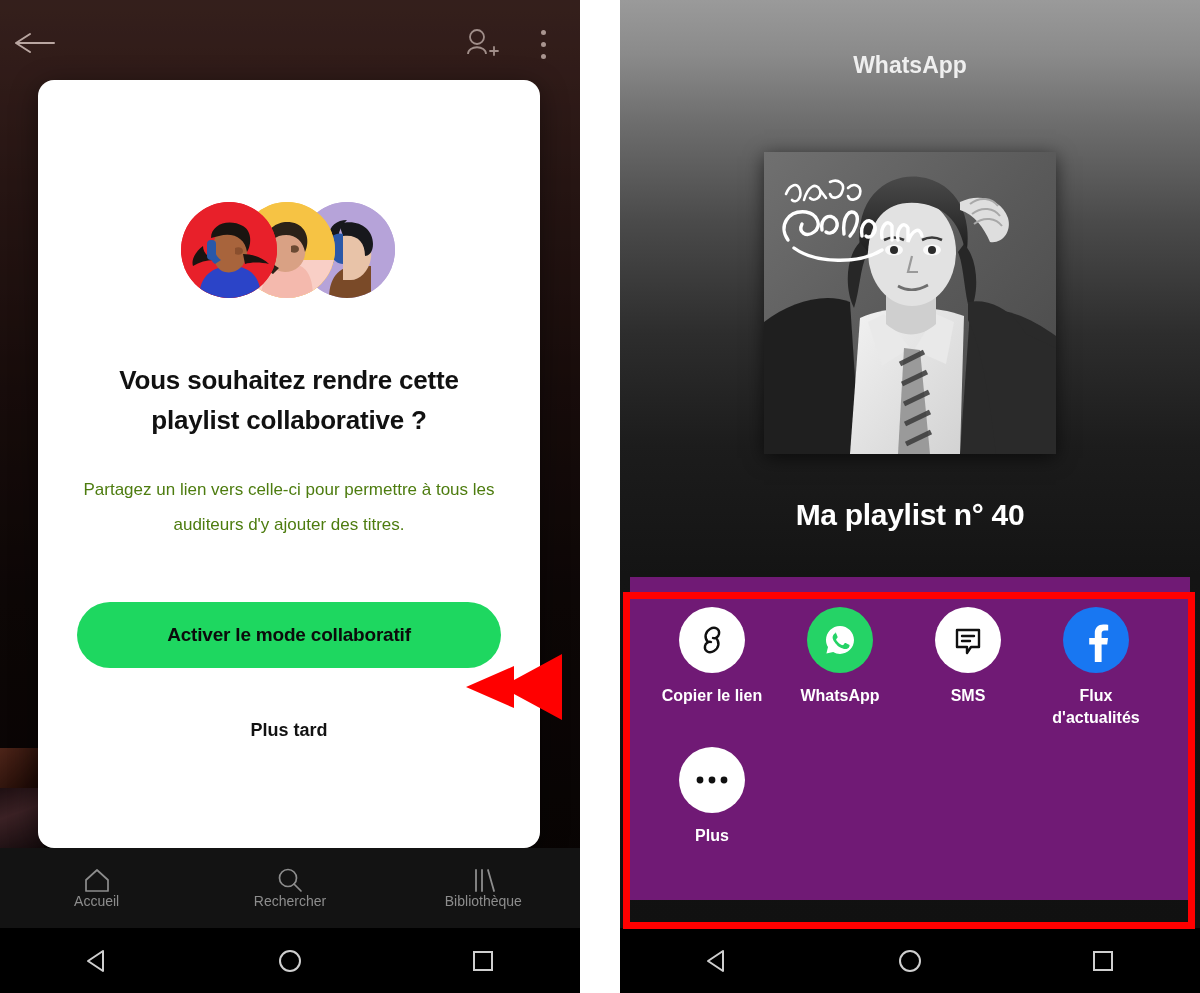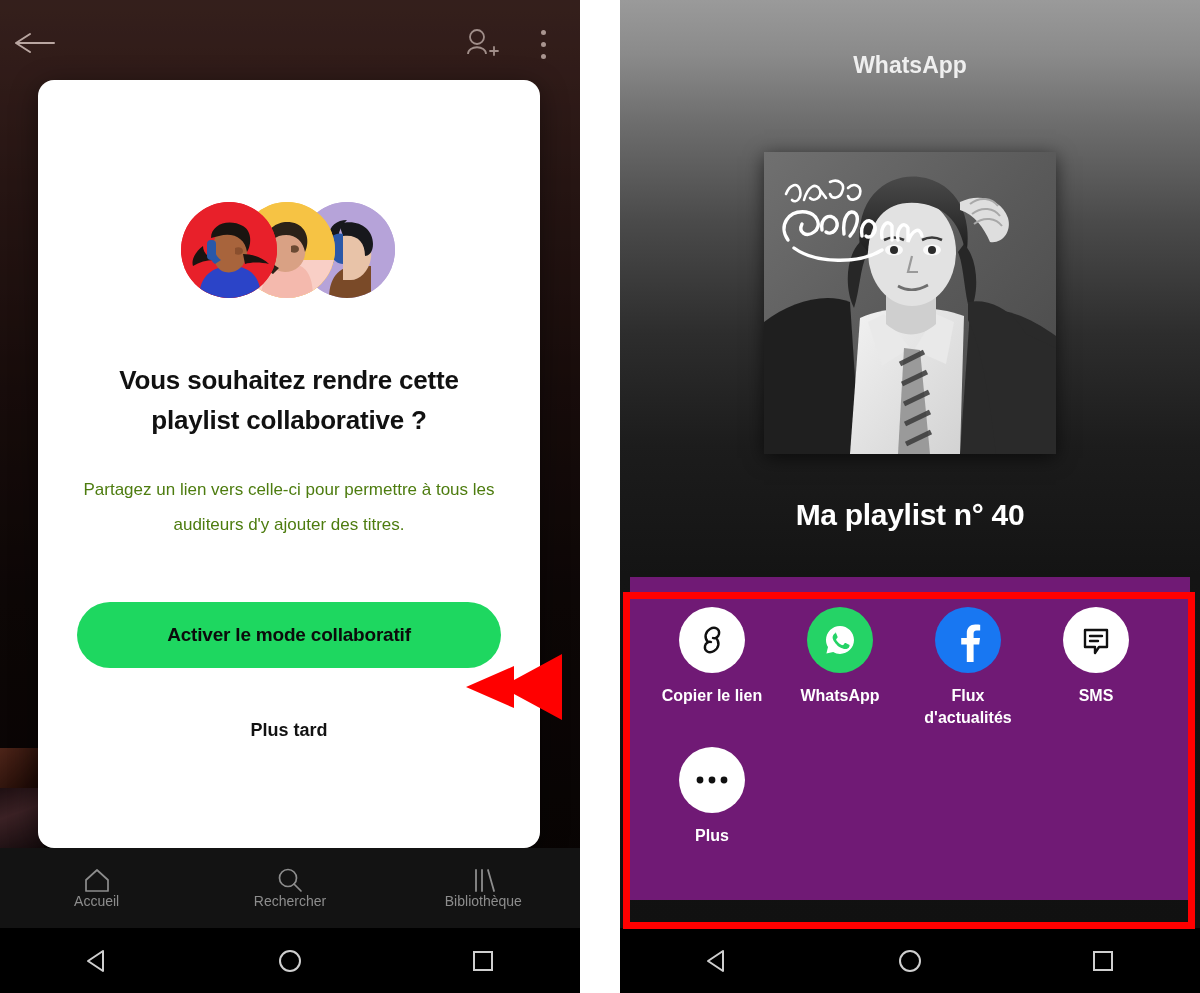--- a/index.html
+++ b/index.html
@@ -419,36 +419,36 @@
           <div class="share-circ wa">
             <svg width="40" height="40" viewBox="0 0 40 40">
               <path d="M20 6 C12.3 6 6 12.3 6 20 C6 22.6 6.7 25 8 27 L6.4 33.6 L13.2 32 C15.2 33.2 17.5 33.9 20 33.9 C27.7 33.9 34 27.7 34 20 C34 12.3 27.7 6 20 6 Z" fill="#fff"></path>
               <path d="M15.3 13.5 C15 13.5 14.5 13.6 14.1 14 C13.7 14.5 12.6 15.5 12.6 17.5 C12.6 19.5 14.1 21.4 14.3 21.7 C14.5 22 17.2 26.3 21.4 28 C24.9 29.4 25.6 29.1 26.4 29 C27.2 28.9 28.9 28 29.2 27 C29.6 26 29.6 25.2 29.5 25 C29.4 24.8 29.1 24.7 28.7 24.5 C28.2 24.3 26 23.2 25.6 23 C25.2 22.9 24.9 22.8 24.6 23.2 C24.3 23.7 23.5 24.7 23.2 25 C23 25.3 22.7 25.3 22.3 25.1 C21.8 24.9 20.4 24.4 18.7 22.9 C17.4 21.8 16.5 20.3 16.2 19.9 C16 19.4 16.2 19.2 16.4 19 C16.6 18.8 16.9 18.4 17.1 18.1 C17.3 17.9 17.4 17.7 17.5 17.4 C17.7 17.1 17.6 16.8 17.5 16.6 C17.4 16.4 16.5 14.2 16.1 13.3 C15.8 12.5 15.5 12.6 15.3 12.6 Z" fill="#25d366"></path>
             </svg>
           </div>
           <div class="share-lab">WhatsApp</div>
         </div>
 
         <div class="share-opt">
-          <div class="share-circ fb">
-            <svg width="40" height="44" viewBox="0 0 40 44">
-              <path d="M25.6 44 L25.6 26.5 L31.2 26.5 L32 20 L25.6 20 L25.6 15.8 C25.6 13.9 26.1 12.6 28.8 12.6 L32.2 12.6 L32.2 6.8 C31.6 6.7 29.6 6.5 27.2 6.5 C22.2 6.5 18.8 9.5 18.8 15.1 L18.8 20 L13.2 20 L13.2 26.5 L18.8 26.5 L18.8 44 Z" fill="#fff"></path>
-            </svg>
-          </div>
-          <div class="share-lab">Flux d'actualités</div>
-        </div>
-
-        <div class="share-opt">
           <div class="share-circ">
             <svg width="38" height="38" viewBox="0 0 38 38">
               <path d="M8 9 H30 V26 H22 L18 32 L18 26 H8 Z" fill="none" stroke="#101010" stroke-width="2.4" stroke-linejoin="round"></path>
               <path d="M13 15 H25 M13 20 H21" stroke="#101010" stroke-width="2.4" stroke-linecap="round"></path>
             </svg>
           </div>
           <div class="share-lab">SMS</div>
+        </div>
+
+        <div class="share-opt">
+          <div class="share-circ fb">
+            <svg width="40" height="44" viewBox="0 0 40 44">
+              <path d="M25.6 44 L25.6 26.5 L31.2 26.5 L32 20 L25.6 20 L25.6 15.8 C25.6 13.9 26.1 12.6 28.8 12.6 L32.2 12.6 L32.2 6.8 C31.6 6.7 29.6 6.5 27.2 6.5 C22.2 6.5 18.8 9.5 18.8 15.1 L18.8 20 L13.2 20 L13.2 26.5 L18.8 26.5 L18.8 44 Z" fill="#fff"></path>
+            </svg>
+          </div>
+          <div class="share-lab">Flux d'actualités</div>
         </div>
 
         <div class="share-opt">
           <div class="share-circ">
             <svg width="38" height="12" viewBox="0 0 38 12">
               <circle cx="7" cy="6" r="3.4" fill="#101010"></circle>
               <circle cx="19" cy="6" r="3.4" fill="#101010"></circle>
               <circle cx="31" cy="6" r="3.4" fill="#101010"></circle>
             </svg>
           </div>

